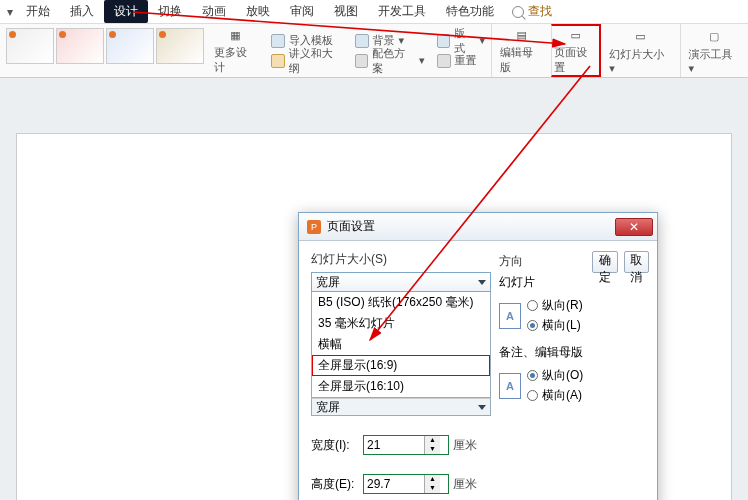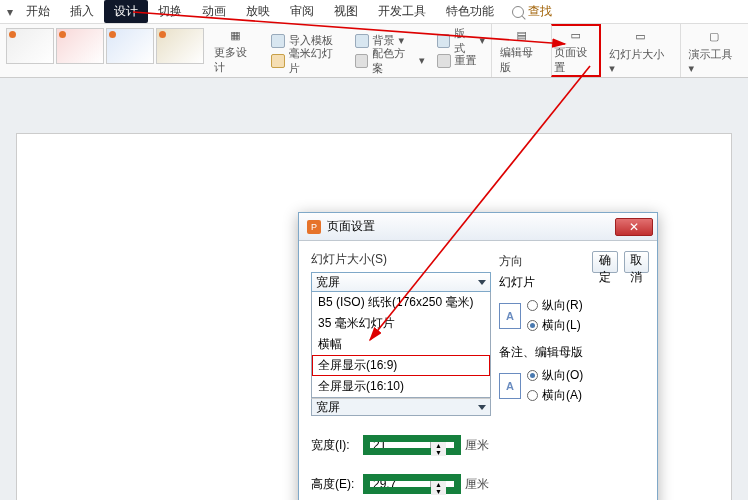--- a/index.html
+++ b/index.html
@@ -52,21 +52,21 @@
 .combo .arrow { width:0;height:0;border-left:4px solid transparent;border-right:4px solid transparent;border-top:5px solid #345; }
 .listbox { width:180px; border:1px solid #9ab; border-top:none; background:#fff; max-height:140px; }
 .listbox .opt { padding:2px 6px; font-size:12px; }
 .listbox .opt.hl { border:1.5px solid #d00; padding:1px 5px; position:relative; z-index:2; }
 .opt-footer { width:180px; height:18px; background:#eef3f8; border:1px solid #9ab; border-top:1px solid #ccc; display:flex; align-items:center; padding:0 4px; justify-content:space-between; }
 .opt-footer .arrow { width:0;height:0;border-left:4px solid transparent;border-right:4px solid transparent;border-top:5px solid #345; }
 
 
 .spin-row { display:flex; align-items:center; gap:4px; margin-top:19px; }
 .spin-row label { width:48px; }
-.spin { width:98px; height:20px; border:7px solid #15803d; display:flex; }
+.spin { width:86px; height:20px; border:1px solid #15803d; display:flex; }
 .spin input { border:none; width:60px; padding:0 3px; font-size:12px; }
 .spin .btns { width:16px; display:flex; flex-direction:column; border-left:1px solid #aaa; }
 .spin .btns span { flex:1; font-size:7px; text-align:center; background:#f0f0f0; }
 .unit { color:#444; }
 
 
 .orient { margin-top: 2px; }
 .orient-title { margin-bottom:6px; }
 .orient-opts { display:flex; align-items:center; gap:6px; margin-bottom:10px; }
 .page-icon { width:22px; height:26px; border:1.5px solid #6a8cc0; background:#fff; display:flex; align-items:center; justify-content:center; color:#6a8cc0; font-size:11px; font-weight:bold; }
@@ -121,21 +121,21 @@
     <div class="tb-icon">▦</div>
     <span>更多设计</span>
   </div>
   <div class="tb-row sep">
     <div class="tb-item">
         <span class="tb-mini"></span>
         <span>导入模板</span>
       </div>
     <div class="tb-item">
         <span class="tb-mini o"></span>
-        <span>毫米幻灯片</span>
+        <span>讲义和大纲</span>
       </div>
   </div>
   <div class="tb-row sep">
     <div class="tb-item">
         <span class="tb-mini"></span>
         <span>背景</span>
         <span> ▾</span>
       </div>
     <div class="tb-item">
         <span class="tb-mini g"></span>

